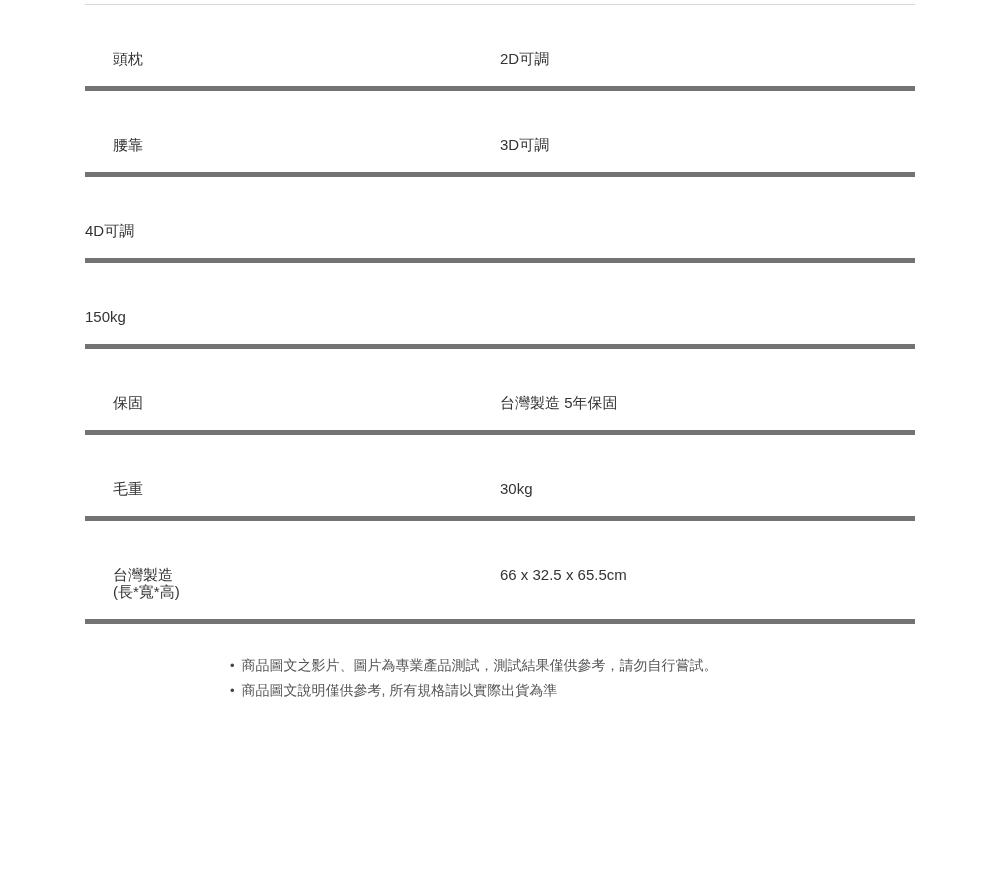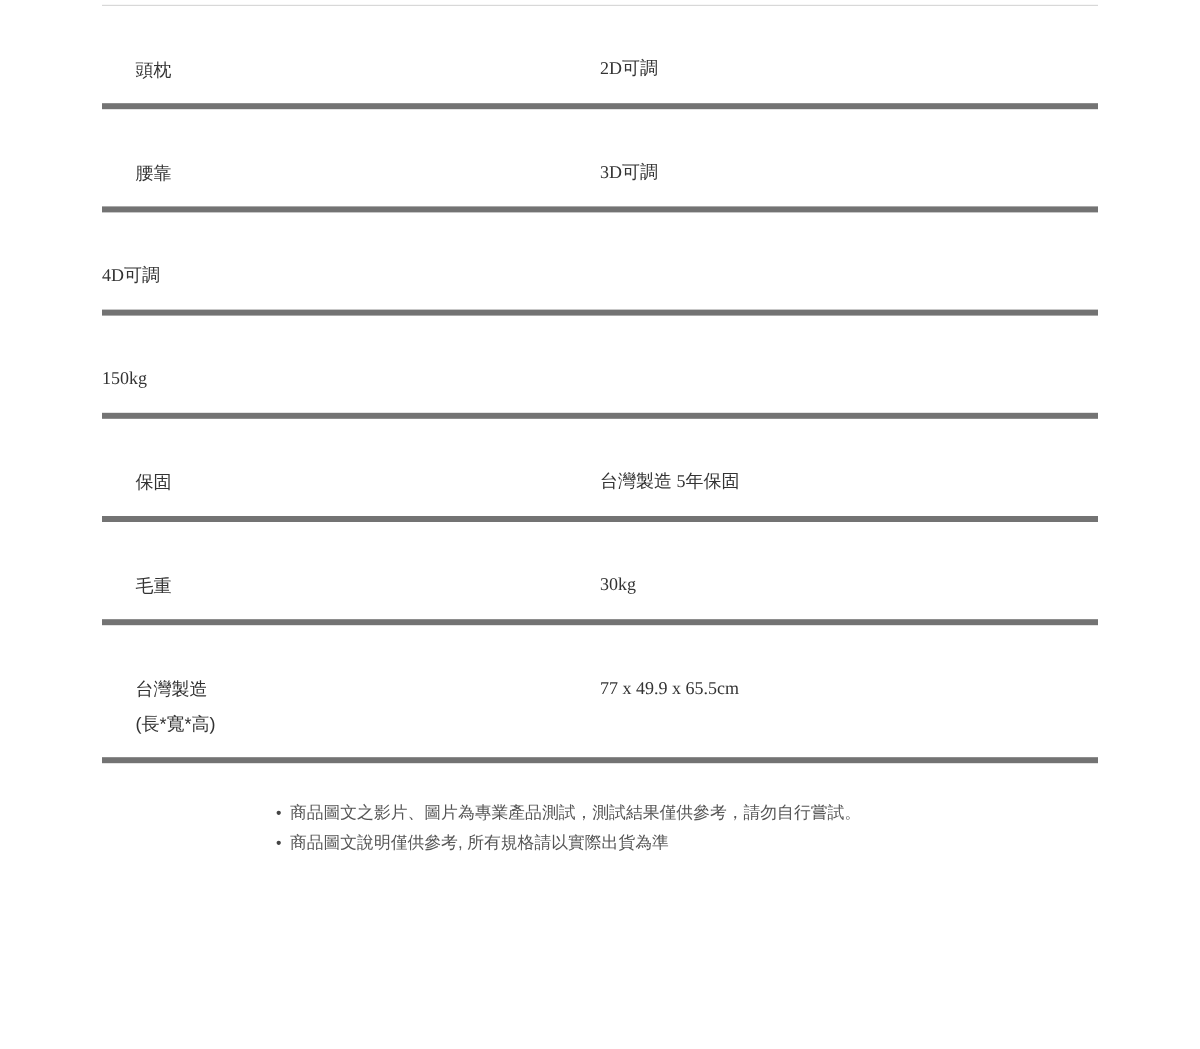--- a/index.html
+++ b/index.html
@@ -33,25 +33,23 @@
   }
   .spec-label {
     font-size: 15px;
     line-height: 17px;
     color: #333333;
   }
   .spec-sublabel {
     font-size: 15px;
     line-height: 17px;
     color: #333333;
-    margin-top: 12px;
   }
   .spec-value-col {
     flex: 1 1 auto;
-    font-family: Liberation Serif, serif;
   }
   .spec-value {
     font-size: 15px;
     line-height: 17px;
     color: #333333;
   }
   .notes {
     margin: 29px 0 0 230px;
   }
   .note {
@@ -123,21 +121,21 @@
         <div class="spec-value">30kg</div>
       </div>
     </div>
 
     <div class="spec-row">
       <div class="spec-label-col">
         <div class="spec-label">台灣製造</div>
         <div class="spec-sublabel">(長*寬*高)</div>
       </div>
       <div class="spec-value-col">
-        <div class="spec-value">77 x 49.9 x 65.5cm</div>
+        <div class="spec-value">66 x 32.5 x 65.5cm</div>
       </div>
     </div>
 
   </div>
 
   <div class="notes">
     <div class="note">
       <span class="bullet">•</span>
       <span class="note-text">商品圖文之影片、圖片為專業產品測試，測試結果僅供參考，請勿自行嘗試。</span>
     </div>

